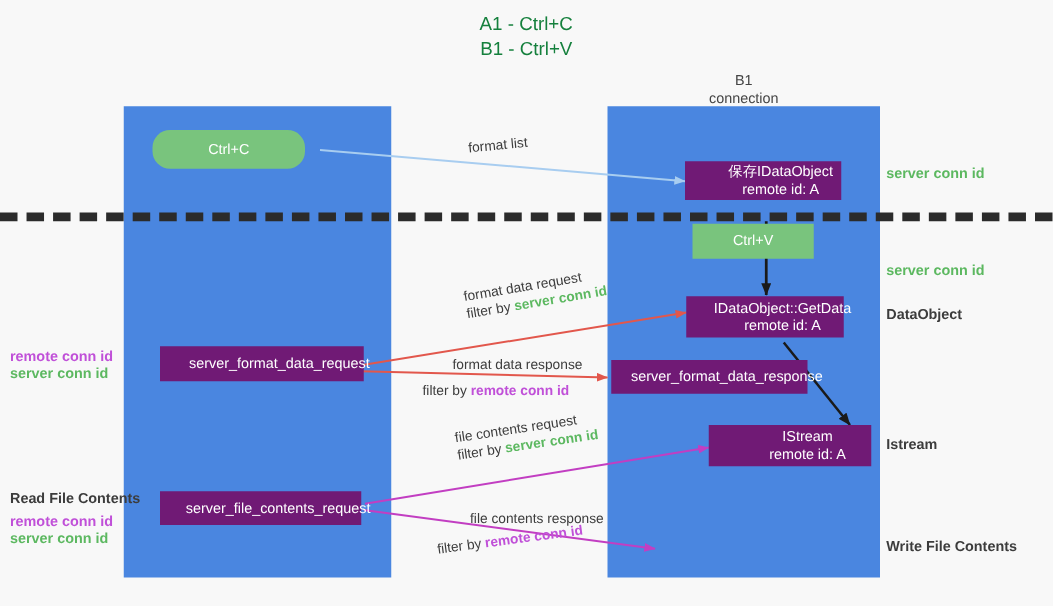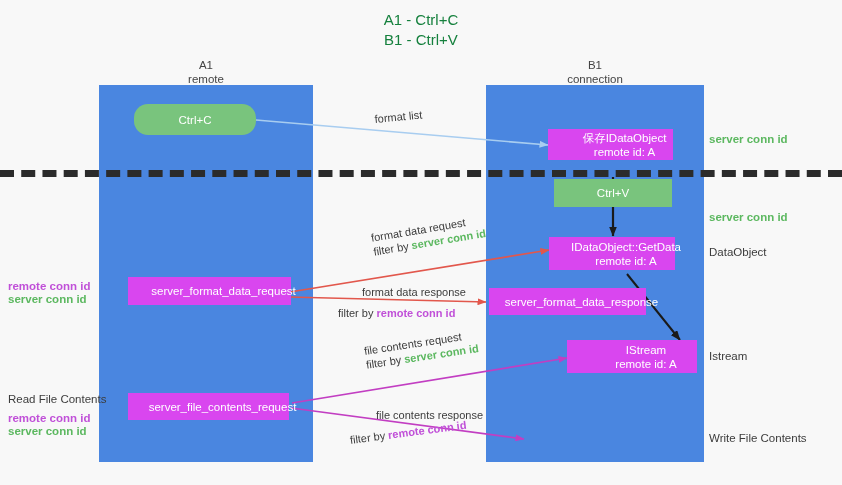--- a/index.html
+++ b/index.html
@@ -37,24 +37,24 @@
   }
 
   
   .node{
     box-sizing:border-box;
     display:flex;align-items:center;justify-content:center;
     flex-direction:column;
     color:#ffffff;font-size:11.5px;line-height:14px;text-align:center;
   }
   .green{background:#79c47d;}
-  .orange{background:#d946ef;padding-left:28px;}
-
-  
-  .side-label{font-size:11.5px;line-height:15px;color:#3c3c3c;}
+  .orange{background:#701a75;padding-left:28px;}
+
+  
+  .side-label{font-size:11.5px;line-height:15px;color:#3c3c3c;font-weight:bold;}
   .green-txt{color:#5cb860;font-weight:bold;}
   .purple-txt{color:#c050d8;font-weight:bold;}
 
   
   .edge-label{
     font-size:11px;line-height:14px;color:#3c3c3c;white-space:nowrap;
   }
   .rot-n7{transform:rotate(-7.5deg);transform-origin:left top;}
   .rot-n9{transform:rotate(-9.5deg);transform-origin:left top;}
   .rot-n5{transform:rotate(-5.5deg);transform-origin:left top;}
@@ -69,24 +69,20 @@
 <div id="stage">
 
   <div class="abs" id="title">
     <div>A1 - Ctrl+C</div>
     <div>B1 - Ctrl+V</div>
   </div>
 
   <div class="abs lane" id="lane-a1"></div>
   <div class="abs lane" id="lane-b1"></div>
 
-  <div class="abs col-head" style="left:99px;top:58px;width:214px;">
-    <div>A1</div>
-    <div>remote</div>
-  </div>
   <div class="abs col-head" style="left:486px;top:58px;width:218px;">
     <div>B1</div>
     <div>connection</div>
   </div>
 
   <svg id="edges" viewBox="0 0 842 485">
     <defs>
       <marker id="ah-blue" markerWidth="9" markerHeight="7" refX="8.5" refY="3.5" orient="auto" markerUnits="userSpaceOnUse">
         <path d="M0,0 L9,3.5 L0,7 z" fill="#a8cdf0"></path>
       </marker>
@@ -111,30 +107,30 @@
 
     <path d="M289,297 L486,302" stroke="#e2574c" stroke-width="1.6" fill="none" marker-end="url(#ah-red)"></path>
 
     <path d="M292,403 L567,358" stroke="#c23ec2" stroke-width="1.6" fill="none" marker-end="url(#ah-mag)"></path>
 
     <path d="M291,408 L524,439" stroke="#c23ec2" stroke-width="1.6" fill="none" marker-end="url(#ah-mag)"></path>
   </svg>
 
   <div class="abs" id="dashline"></div>
 
-  <div class="abs node green" style="left:134px;top:104px;width:122px;height:31px;border-radius:14px;">
+  <div class="abs node green" style="left:122px;top:104px;width:122px;height:31px;border-radius:14px;">
     <span>Ctrl+C</span>
   </div>
 
   <div class="abs node orange" style="left:548px;top:129px;width:125px;height:31px;">
     <span>保存IDataObject</span>
     <span>remote id: A</span>
   </div>
 
-  <div class="abs node green" style="left:554px;top:179px;width:118px;height:28px;">
+  <div class="abs node green" style="left:554px;top:179px;width:97px;height:28px;">
     <span>Ctrl+V</span>
   </div>
 
   <div class="abs node orange" style="left:549px;top:237px;width:126px;height:33px;text-align:right;">
     <span>IDataObject::GetData</span>
     <span>remote id: A</span>
   </div>
 
   <div class="abs node orange" style="left:489px;top:288px;width:157px;height:27px;">
     <span>server_format_data_response</span>

